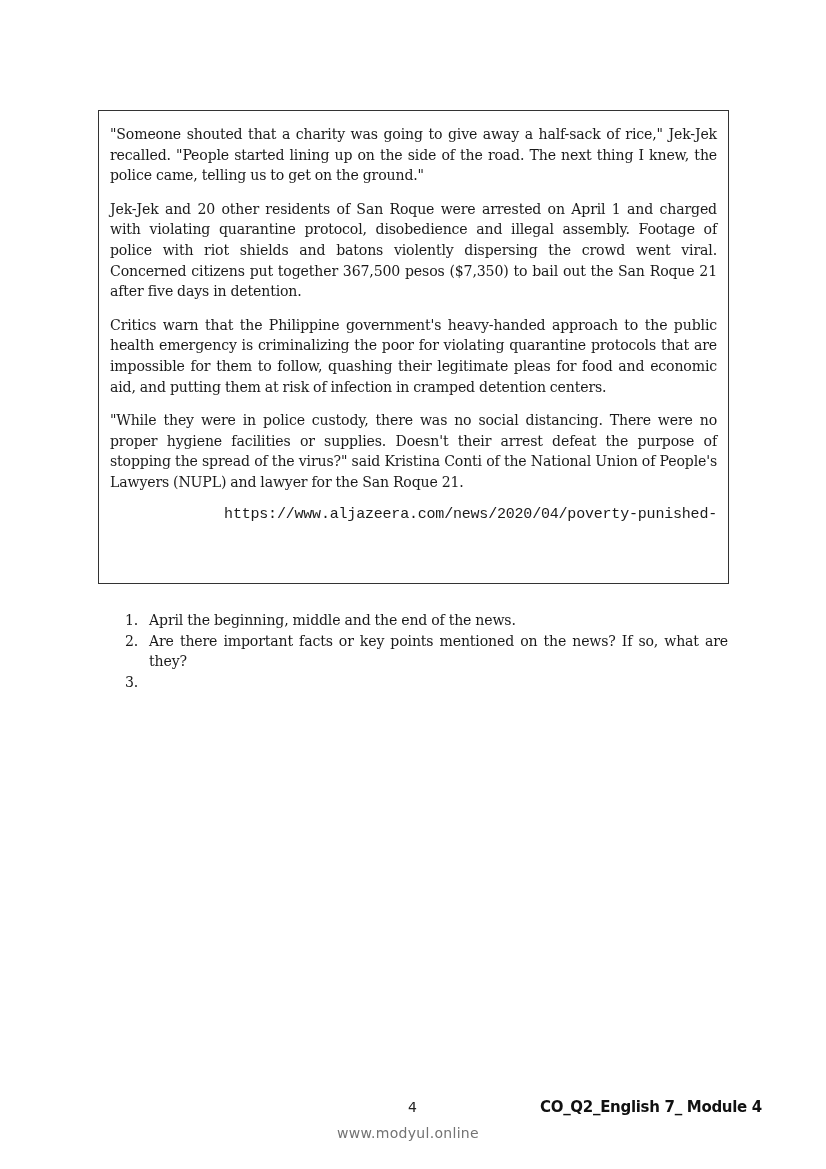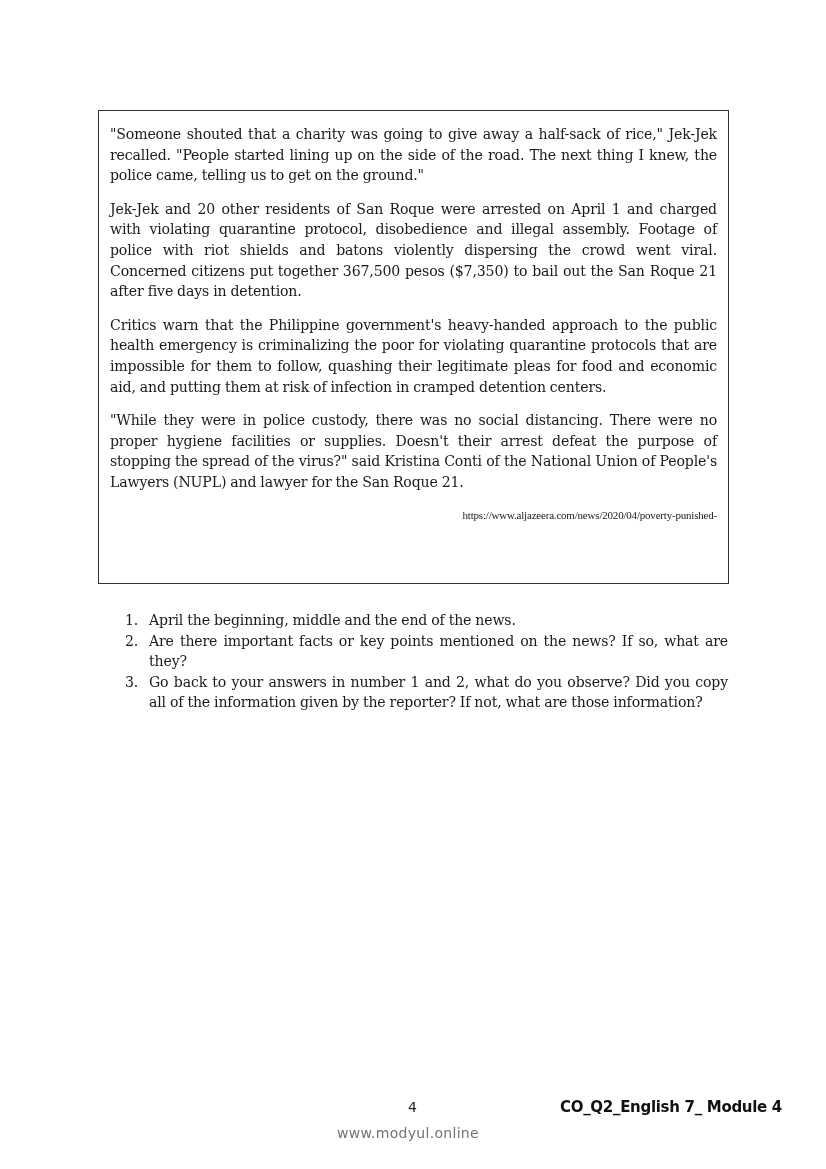--- a/index.html
+++ b/index.html
@@ -29,22 +29,22 @@
       margin: 0 0 13px 0;
       font-size: 14.1px;
       line-height: 20.6px;
       text-align: justify;
       letter-spacing: -0.15px;
       word-spacing: -0.3px;
     }
     .source {
       margin-top: 4px;
       text-align: right;
-      font-family: Liberation Serif, serif;
-      font-size: 11px;
+      font-family: Liberation Mono, monospace;
+      font-size: 15px;
       line-height: 18px;
       letter-spacing: -0.2px;
     }
     .source span { display: block; }
     .questions {
       position: absolute;
       left: 122px;
       top: 610px;
       width: 606px;
       margin: 0;
@@ -68,21 +68,21 @@
     .footer-page {
       position: absolute;
       left: 408px;
       top: 1099px;
       font-family: "DejaVu Sans", sans-serif;
       font-size: 14px;
       color: #222;
     }
     .footer-module {
       position: absolute;
-      right: 44px;
+      right: 64px;
       top: 1098px;
       font-family: "DejaVu Sans", sans-serif;
       font-weight: bold;
       font-size: 15px;
       color: #111;
       letter-spacing: -0.3px;
     }
     .watermark {
       position: absolute;
       left: 337px;
@@ -110,19 +110,18 @@
   <li>
     <span class="num">1.</span>
     <span>April the beginning, middle and the end of the news.</span>
   </li>
   <li>
     <span class="num">2.</span>
     <span>Are there important facts or key points mentioned on the news? If so, what are they?</span>
   </li>
   <li>
     <span class="num">3.</span>
-    <span>Go back to your answers in number 1 and 2, what do you observe? Did you copy all of the information given by the reporter? If not, what are those information?</span>
   </li>
 </ol>
 
 <div class="footer-page">4</div>
 <div class="footer-module">CO_Q2_English 7_ Module 4</div>
 <div class="watermark">www.modyul.online</div>
 
 </body></html>

